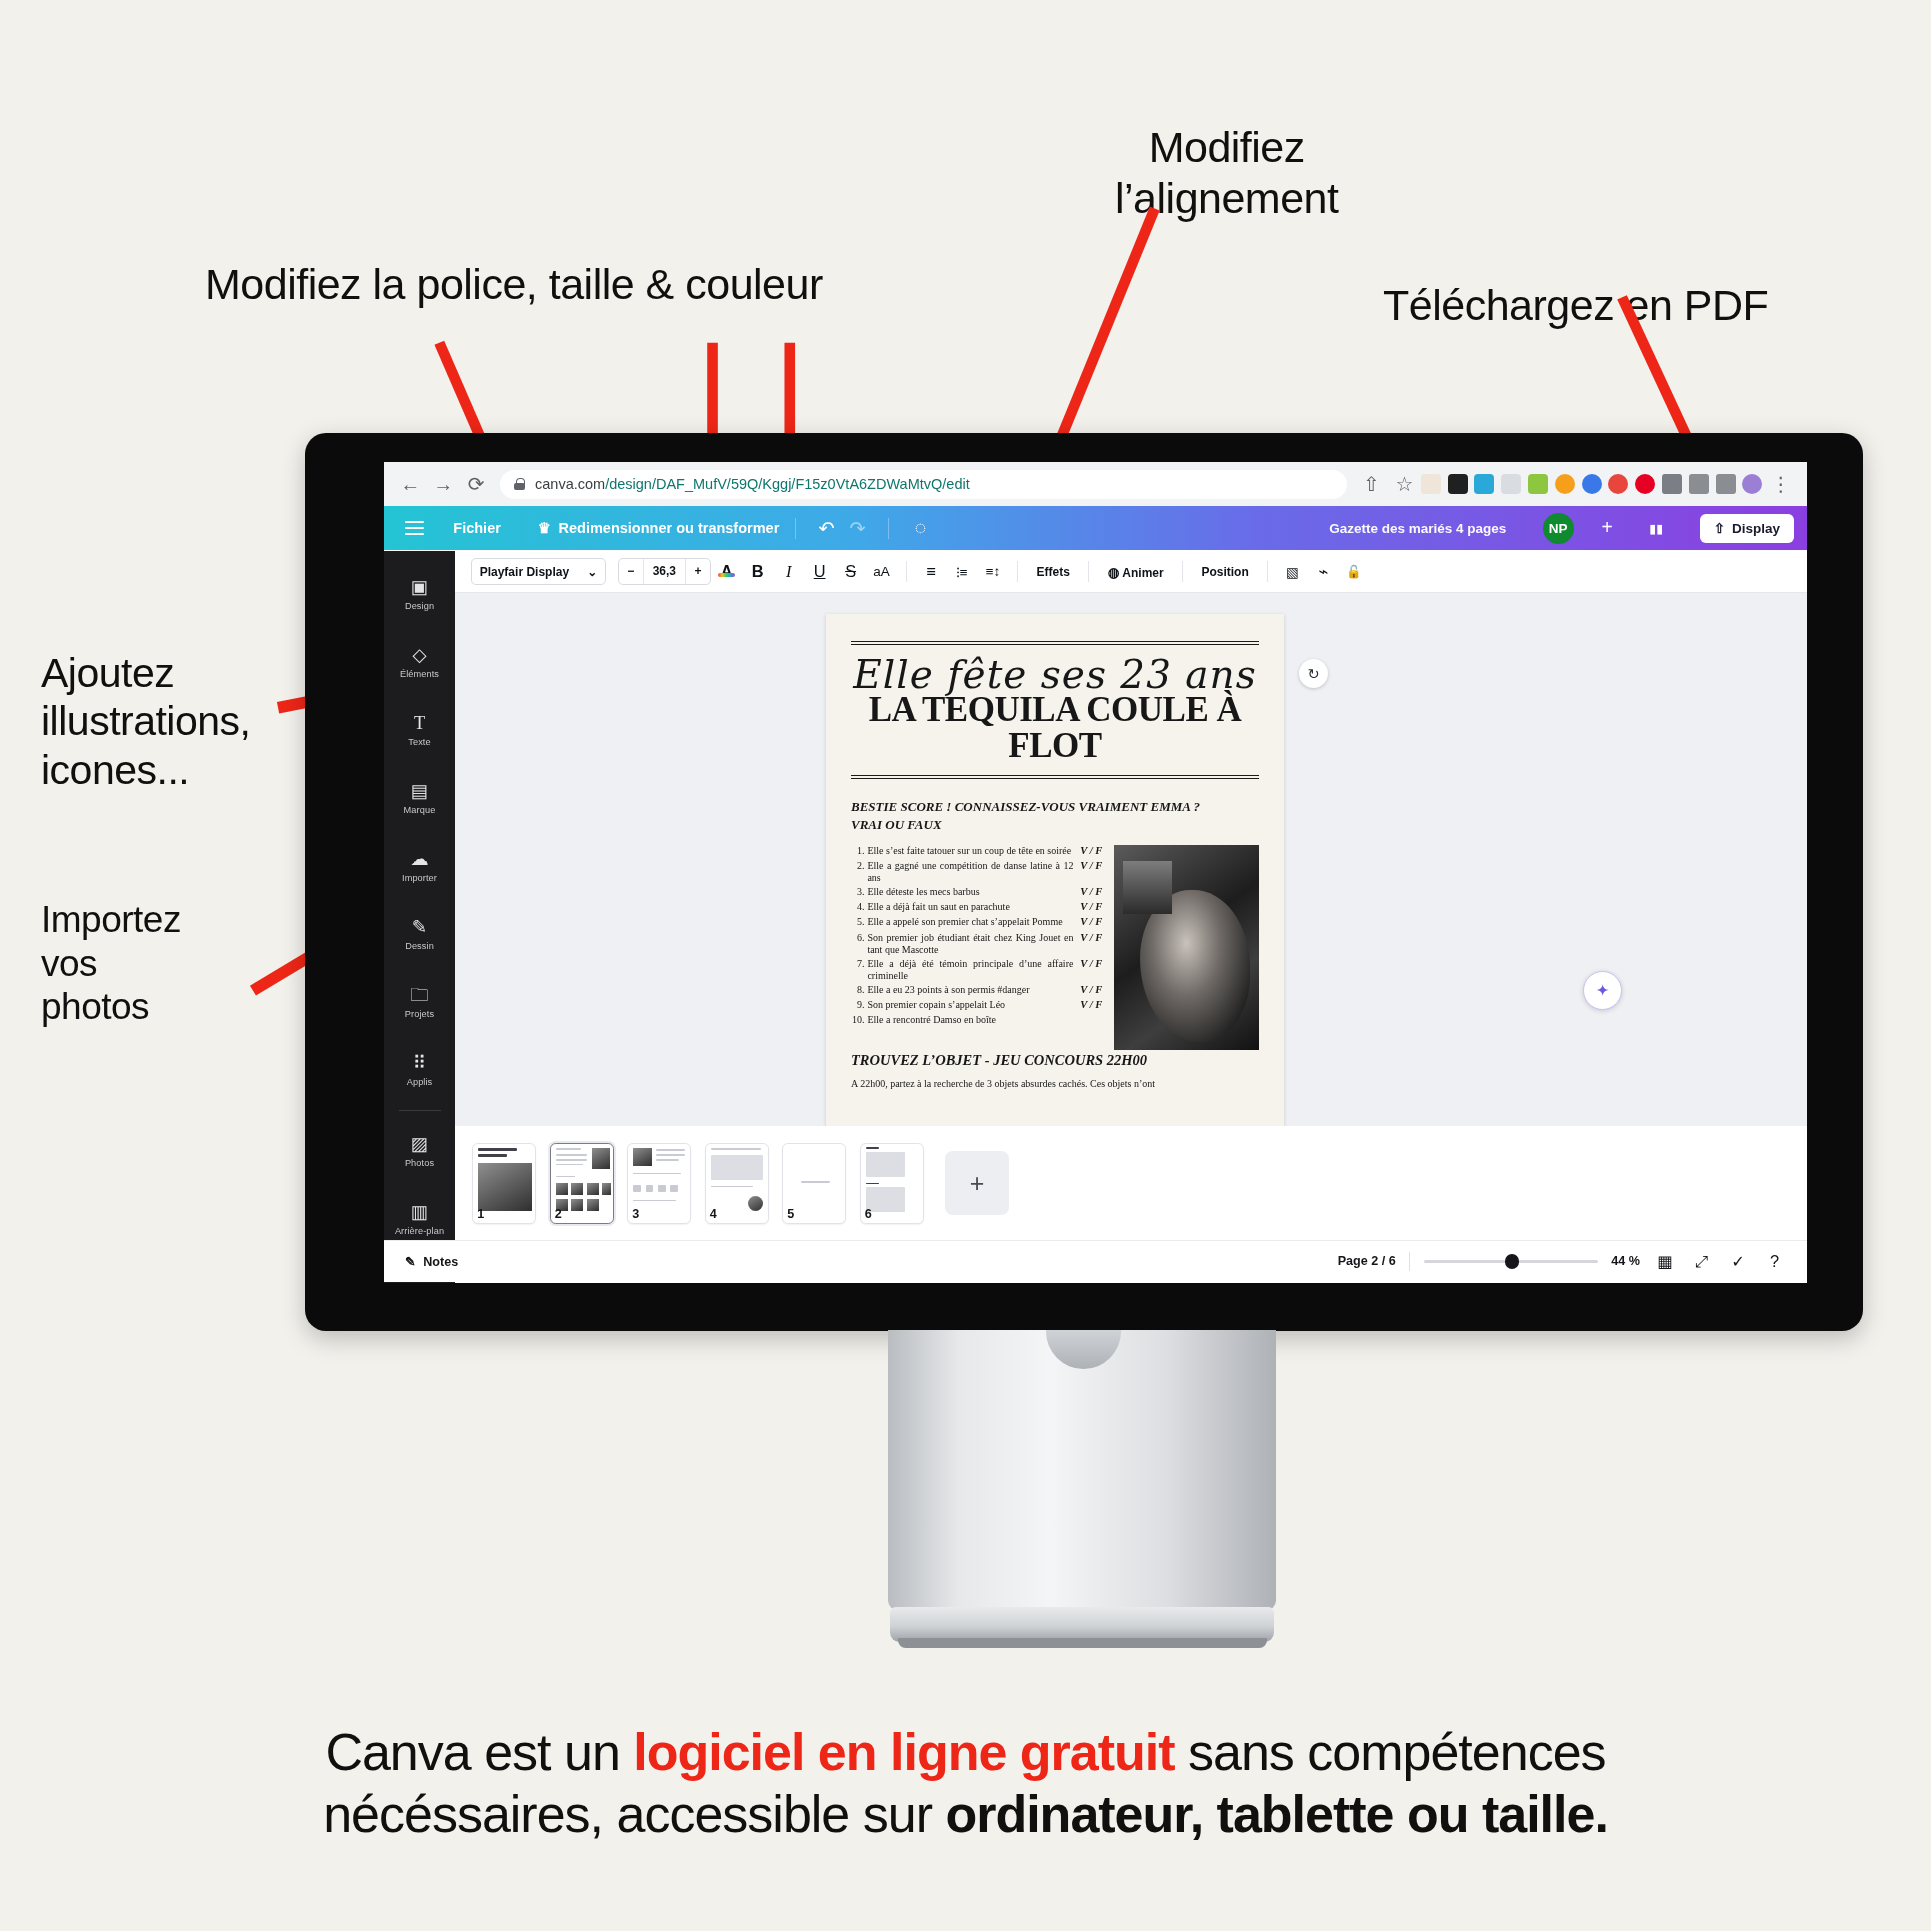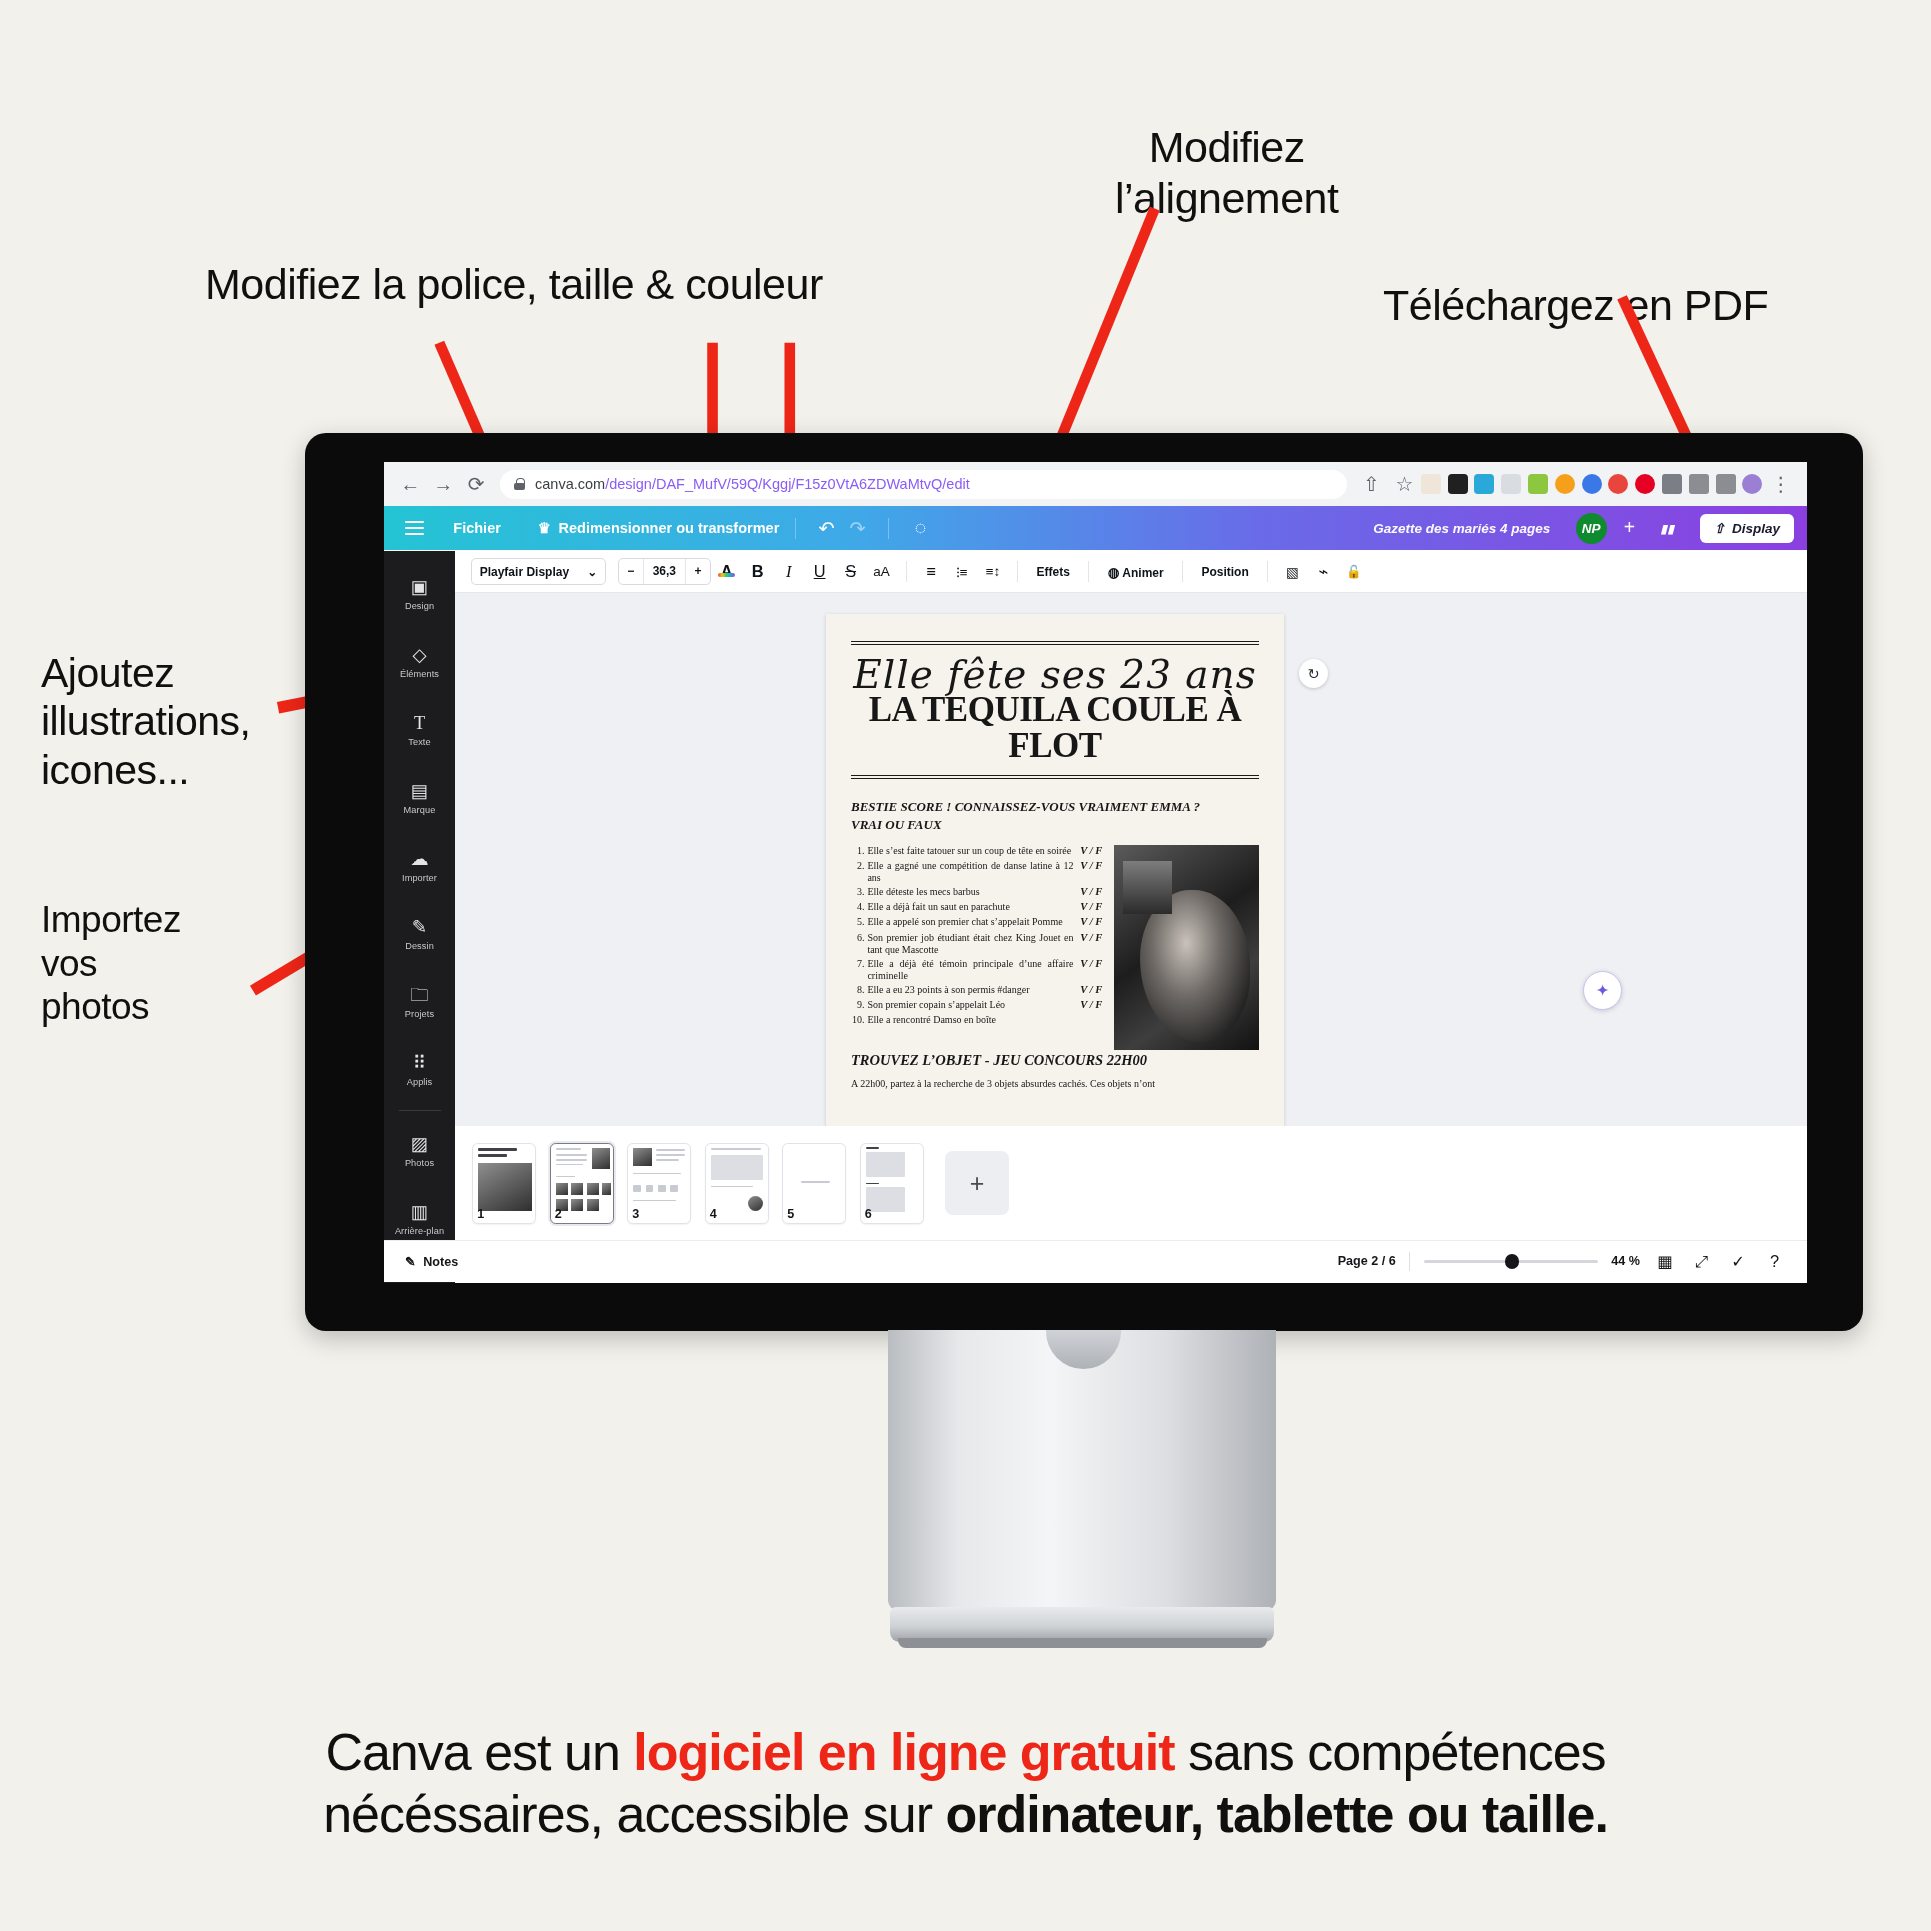--- a/index.html
+++ b/index.html
@@ -67,37 +67,37 @@
   }
   .nav-ico { width: 33px; text-align: center; color: #5f6368; font-size: 20px; }
   #url-pill {
     flex: 1; height: 29px; background: #ffffff; border-radius: 15.4px;
     display: flex; align-items: center; padding: 0 11.6px; margin: 0 7.7px;
     font-size: 14.5px; color: #3c4043; overflow: hidden; white-space: nowrap;
   }
   #url-lock { width: 15.4px; height: 12.6px; margin-right: 7.7px; position: relative; flex: none; }
   #url-lock:before { content:""; position:absolute; left:1.9px; top:4.8px; width:11.6px; height:7.7px; background:#5f6368; border-radius:1.9px; }
   #url-lock:after  { content:""; position:absolute; left:4.3px; top:0px; width:6.8px; height:7.7px; border:1.5px solid #5f6368; border-bottom:none; border-radius:3.9px 3.9px 0 0; }
-  .url-dim { color: #8b5cf6; }
+  .url-dim { color: #0f766e; }
   #ext-tray { display: flex; align-items: center; gap: 6.8px; padding-right: 1.9px; }
   .ext-ico { width: 20px; height: 20px; border-radius: 3.9px; display:block; }
 
   
   #canva-top {
     position: absolute; left: 0; top: 44px; width: 1423px; height: 44px;
     background: linear-gradient(90deg,#24c4d4 0%,#3fa9e8 33%,#6a6ae8 62%,#8b3fe0 100%);
     display: flex; align-items: center; color: #fff; font-size: 14.5px; font-weight: 600;
   }
   #hamburger { width: 19.3px; margin-left: 21px; }
   #hamburger i { display:block; height:1.9px; background:#fff; margin:3.9px 0; border-radius:1.9px; }
   #menu-fichier { margin-left: 29px; font-weight: 600; }
   #resize-btn { margin-left: 37px; display:flex; align-items:center; gap:7.7px; font-weight:600; }
   .top-div { width:1px; height:21px; background:rgba(255,255,255,.3); margin:0 15.4px; }
   .top-ico { width: 31px; text-align:center; font-size: 19.3px; font-weight: 400; }
-  #top-right { margin-left:auto; display:flex; align-items:center; padding-right:13.5px; gap:8px;font-style:italic; }
+  #top-right { margin-left:auto; display:flex; align-items:center; padding-right:13.5px; gap:19px; }
   #doc-title { font-size: 13.5px; font-weight: 600; margin-right: 17.4px; opacity:.97; }
   #avatar-np {
     width:31px; height:31px; border-radius:50%; background:#0f8a2e; color:#fff;
     display:flex; align-items:center; justify-content:center; font-size:13.5px; font-weight:700;
   }
   #invite-plus { width:29px; text-align:center; font-size:19.3px; font-weight:400; }
   #share-btn {
     background:#fff; color:#1a1a2e; border-radius:5.8px; height:29px; padding:0 13.5px;
     display:flex; align-items:center; gap:6.8px; font-size:13.5px; font-weight:700; margin-left:9.7px;
   }

